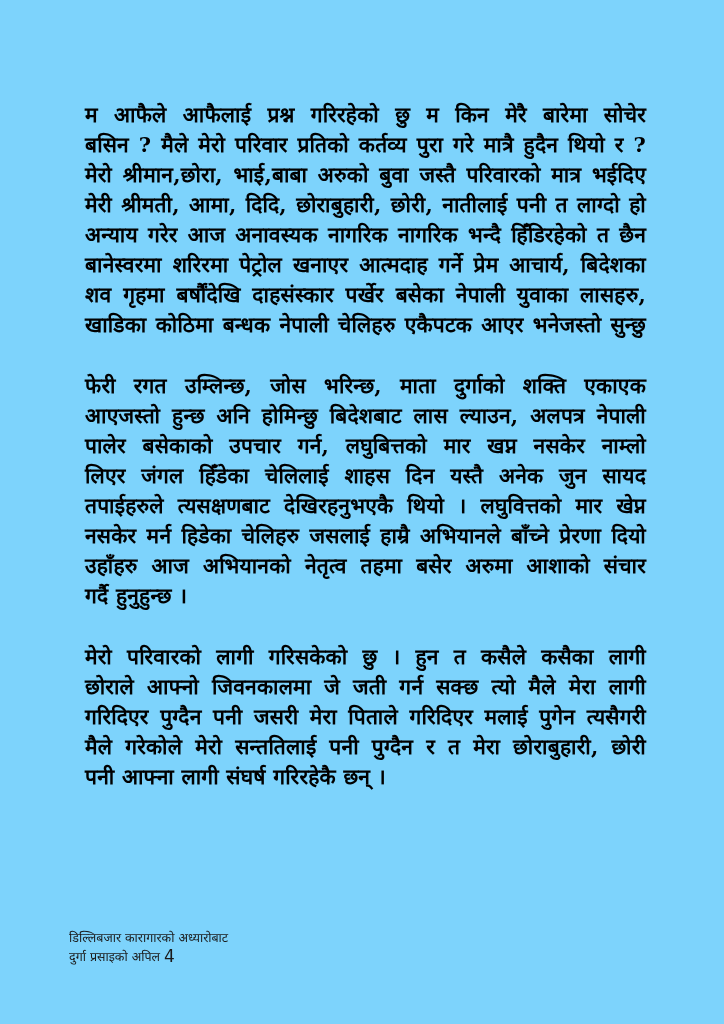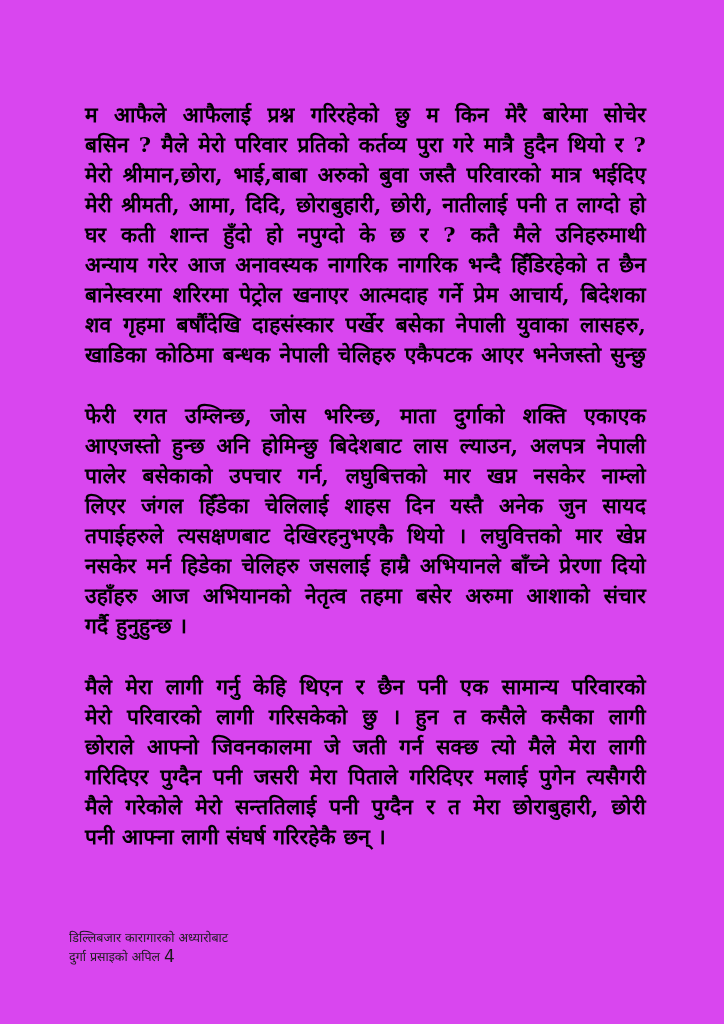--- a/index.html
+++ b/index.html
@@ -4,21 +4,21 @@
 <style>
   html, body {
     margin: 0;
     padding: 0;
     background: #ffffff;
   }
   .page {
     position: relative;
     width: 724px;
     height: 1024px;
-    background: #d946ef;
+    background: #7dd3fc;
     color: #000000;
     font-family: "DejaVu Serif", "Liberation Serif", serif;
     overflow: hidden;
     box-sizing: border-box;
   }
   .doc-body {
     position: absolute;
     top: 100px;
     left: 85px;
     width: 561px;
@@ -62,38 +62,36 @@
 <body>
 
 <div class="page">
 
   <div class="doc-body">
       <div class="paragraph">
         <div class="line">म आफैले आफैलाई प्रश्न गरिरहेको छु म किन मेरै बारेमा सोचेर</div>
         <div class="line">बसिन ? मैले मेरो परिवार प्रतिको कर्तव्य पुरा गरे मात्रै हुदैन थियो र ?</div>
         <div class="line">मेरो श्रीमान,छोरा, भाई,बाबा अरुको बुवा जस्तै परिवारको मात्र भईदिए</div>
         <div class="line">मेरी श्रीमती, आमा, दिदि, छोराबुहारी, छोरी, नातीलाई पनी त लाग्दो हो</div>
-        <div class="line">घर कती शान्त हुँदो हो नपुग्दो के छ र ? कतै मैले उनिहरुमाथी</div>
         <div class="line">अन्याय गरेर आज अनावस्यक नागरिक नागरिक भन्दै हिँडिरहेको त छैन</div>
         <div class="line">बानेस्वरमा शरिरमा पेट्रोल खनाएर आत्मदाह गर्ने प्रेम आचार्य, बिदेशका</div>
         <div class="line">शव गृहमा बर्षौंदेखि दाहसंस्कार पर्खेर बसेका नेपाली युवाका लासहरु,</div>
         <div class="line">खाडिका कोठिमा बन्धक नेपाली चेलिहरु एकैपटक आएर भनेजस्तो सुन्छु</div>
       </div>
       <div class="paragraph">
         <div class="line">फेरी रगत उम्लिन्छ, जोस भरिन्छ, माता दुर्गाको शक्ति एकाएक</div>
         <div class="line">आएजस्तो हुन्छ अनि होमिन्छु बिदेशबाट लास ल्याउन, अलपत्र नेपाली</div>
         <div class="line">पालेर बसेकाको उपचार गर्न, लघुबित्तको मार खप्न नसकेर नाम्लो</div>
         <div class="line">लिएर जंगल हिँडेका चेलिलाई शाहस दिन यस्तै अनेक जुन सायद</div>
         <div class="line">तपाईहरुले त्यसक्षणबाट देखिरहनुभएकै थियो । लघुवित्तको मार खेप्न</div>
         <div class="line">नसकेर मर्न हिडेका चेलिहरु जसलाई हाम्रै अभियानले बाँच्ने प्रेरणा दियो</div>
         <div class="line">उहाँहरु आज अभियानको नेतृत्व तहमा बसेर अरुमा आशाको संचार</div>
         <div class="line last-line">गर्दै हुनुहुन्छ ।</div>
       </div>
       <div class="paragraph">
-        <div class="line">मैले मेरा लागी गर्नु केहि थिएन र छैन पनी एक सामान्य परिवारको</div>
         <div class="line">मेरो परिवारको लागी गरिसकेको छु । हुन त कसैले कसैका लागी</div>
         <div class="line">छोराले आफ्नो जिवनकालमा जे जती गर्न सक्छ त्यो मैले मेरा लागी</div>
         <div class="line">गरिदिएर पुग्दैन पनी जसरी मेरा पिताले गरिदिएर मलाई पुगेन त्यसैगरी</div>
         <div class="line">मैले गरेकोले मेरो सन्ततिलाई पनी पुग्दैन र त मेरा छोराबुहारी, छोरी</div>
         <div class="line last-line">पनी आफ्ना लागी संघर्ष गरिरहेकै छन् ।</div>
       </div>
     </div>
 
   <div class="footer">
     <div>डिल्लिबजार कारागारको अध्यारोबाट</div>

